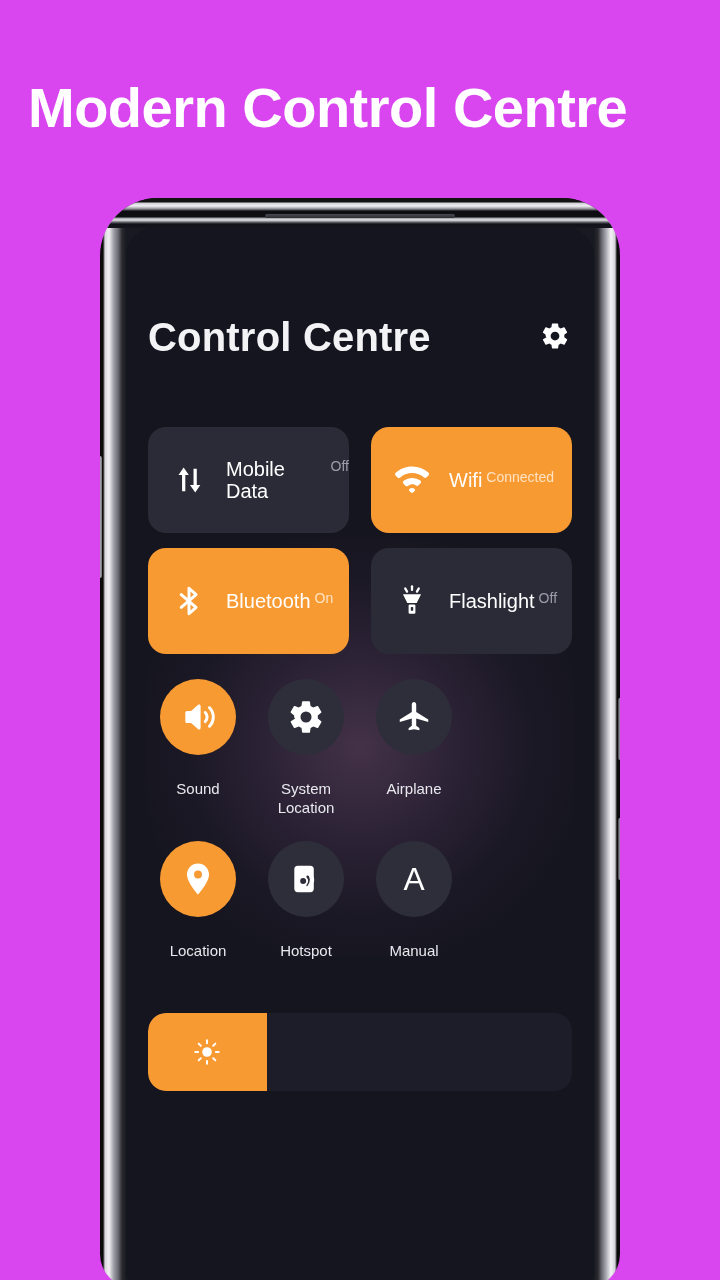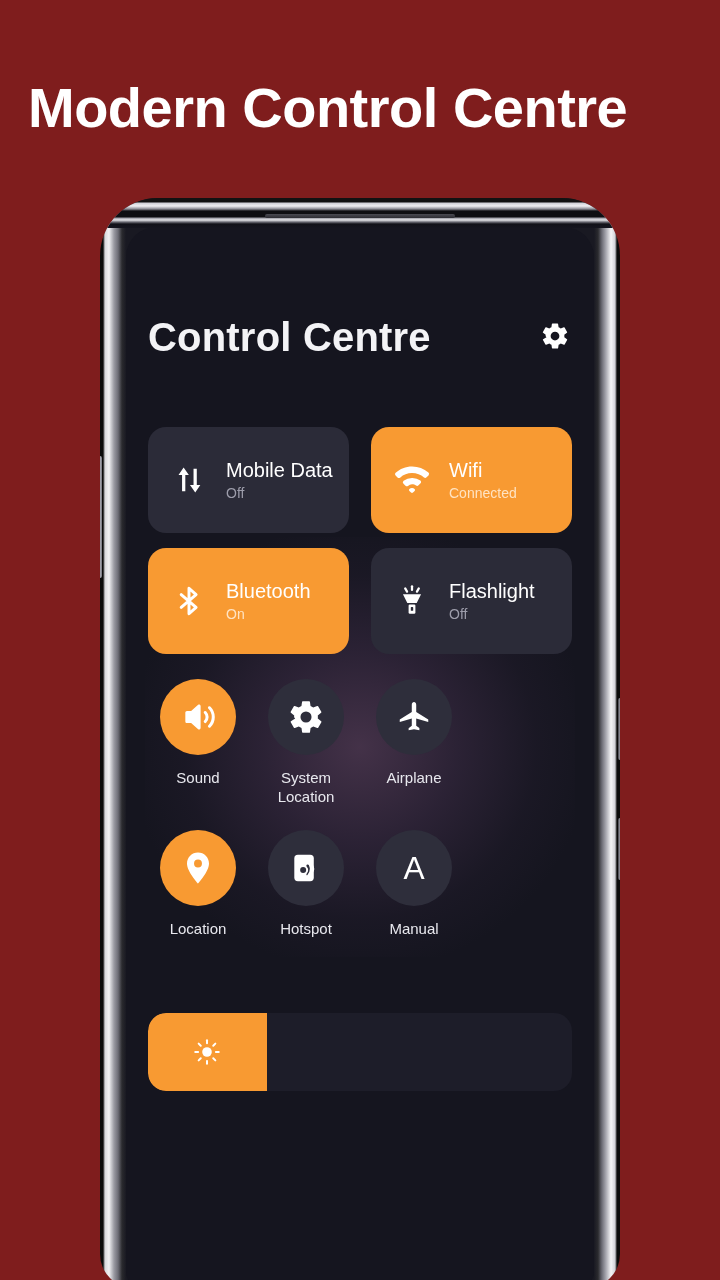--- a/index.html
+++ b/index.html
@@ -2,21 +2,21 @@
 <html><head>
 <meta charset="utf-8">
 <style>
   * { margin:0; padding:0; box-sizing:border-box; }
   html, body {
     width:720px; height:1280px;
     background:#1b1b1b;
     font-family:"Liberation Sans", sans-serif;
     overflow:hidden;
   }
-  #stage { position:relative; width:720px; height:1280px; background:#7f1d1d; }
+  #stage { position:relative; width:720px; height:1280px; background:#d946ef; }
 
   
   .hero-title{
     position:absolute; left:28px; top:72px; width:680px;
     font-size:56px; font-weight:bold; color:#ffffff;
     letter-spacing:-0.5px; line-height:72px; white-space:nowrap;
   }
 
   
   .phone{
@@ -85,38 +85,38 @@
   
   .tiles{ position:absolute; left:22px; top:200px; width:424px; }
   .tile-row{ display:flex; gap:22px; margin-bottom:15px; }
   .tile{
     flex:1; height:106px; border-radius:18px;
     display:flex; align-items:center; padding-left:22px; gap:18px;
   }
   .tile.off{ background:#2b2b38; }
   .tile.on { background:#f89a32; }
   .tile-ico{ width:38px; height:38px; flex:0 0 38px; display:flex; align-items:center; justify-content:center; }
-  .tile-txt{ display:flex; flex-direction:column; gap:4px; }
+  .tile-txt{ display:flex; flex-direction:row; gap:4px; }
   .tile-label{ font-size:20px; color:#ffffff; line-height:22px; }
   .tile-state{ font-size:14px; line-height:16px; }
   .tile.off .tile-state{ color:#9d9dab; }
   .tile.on  .tile-state{ color:#ffe3c2; }
 
   
   .circle-grid{ position:absolute; left:18px; top:452px; width:432px; }
   .circle-row{ display:flex; }
   .circle-cell{ width:108px; display:flex; flex-direction:column; align-items:center; }
   .circle{
     width:76px; height:76px; border-radius:50%;
     display:flex; align-items:center; justify-content:center;
   }
   .circle.off{ background:#2e2e3b; }
   .circle.on { background:#f89a32; }
   .circle-label{
-    margin-top:13px; font-size:15px; color:#e8e8ee; text-align:center; line-height:19px;
+    margin-top:24px; font-size:15px; color:#e8e8ee; text-align:center; line-height:19px;
   }
   .row2 { margin-top:24px; }
 
   
   .brightness{
     position:absolute; left:22px; top:786px;
     width:424px; height:78px; border-radius:18px;
     background:#1d1d29; overflow:hidden;
   }
   .brightness-fill{

